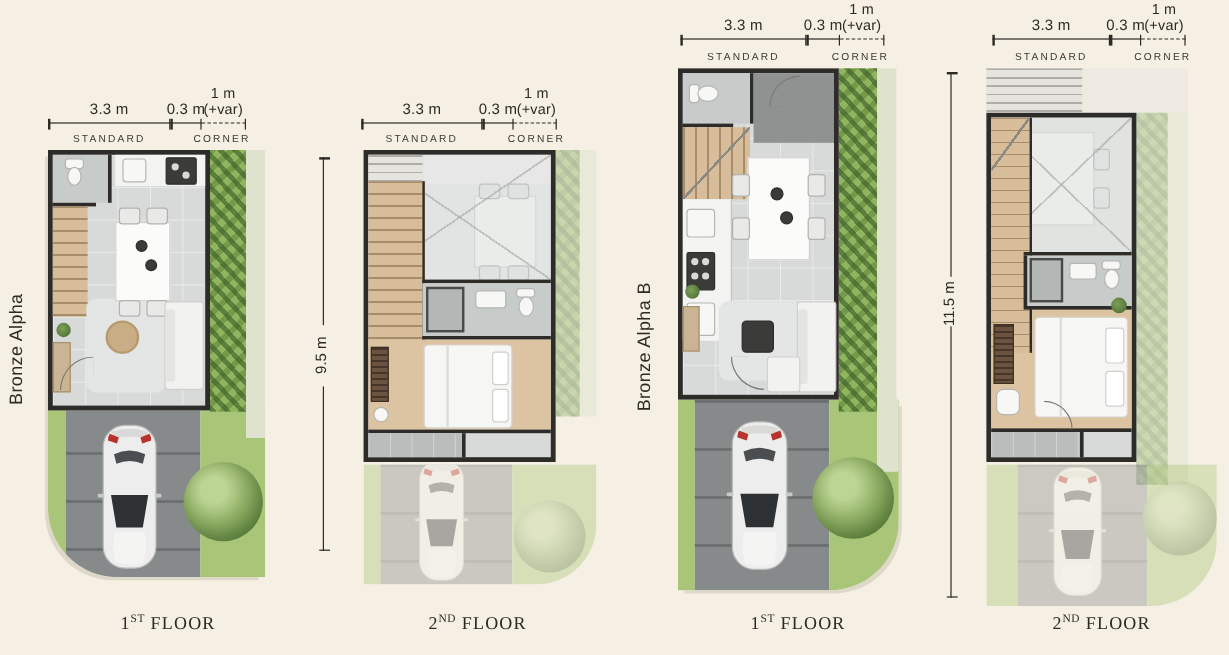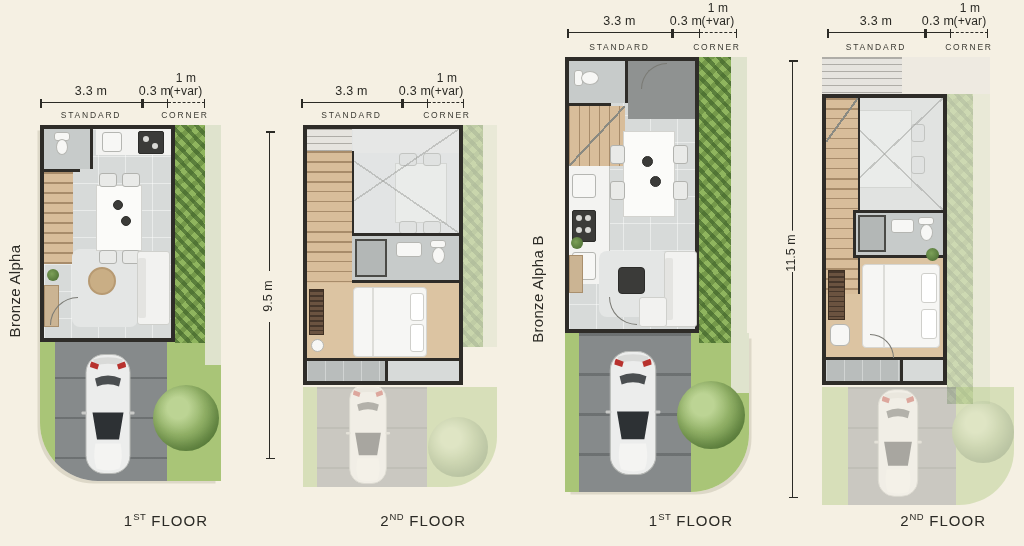--- a/index.html
+++ b/index.html
@@ -15,21 +15,21 @@
   .hseg i.tl{left:0;} .hseg i.tr{right:0;}
   .vseg{position:absolute;width:0;border-left:1.5px solid var(--ink);}
   .vseg i{position:absolute;left:-4.5px;width:9px;height:1.5px;background:var(--ink);}
   .vseg i.tt{top:0;} .vseg i.tb{bottom:0;}
   .dim-val{position:absolute;font-size:12.5px;line-height:13px;text-align:center;letter-spacing:.2px;}
   .dim-sub{position:absolute;font-size:8.5px;letter-spacing:1.8px;text-align:center;color:#3b3a33;}
   .vlabel{position:absolute;writing-mode:vertical-rl;transform:translate(-50%,-50%) rotate(180deg);
           font-size:15px;letter-spacing:.3px;white-space:nowrap;}
   .vdim{position:absolute;writing-mode:vertical-rl;transform:translate(-50%,-50%) rotate(180deg);
         font-size:12.5px;white-space:nowrap;background:var(--bg);padding:4px 0;}
-  .floor-label{position:absolute;font-size:15px;letter-spacing:1px;text-align:right;white-space:nowrap;}
+  .floor-label{position:absolute;font-size:15px;letter-spacing:1px;text-align:center;white-space:nowrap;font-family:Liberation Serif, serif;}
   .floor-label sup{font-size:9.5px;letter-spacing:.4px;}
 
   
   .house{position:absolute;border:4px solid var(--wall);background:var(--floor);box-sizing:border-box;}
   .tiled{background-image:linear-gradient(rgba(255,255,255,.45) 1px,transparent 1px),
          linear-gradient(90deg,rgba(255,255,255,.45) 1px,transparent 1px);background-size:27px 27px;}
   .iw{position:absolute;background:var(--wall);}
   .stairs{position:absolute;background:var(--wood);
           background-image:repeating-linear-gradient(180deg,rgba(96,66,35,.4) 0 1.5px,transparent 1.5px 10px);}
   .stairs.v{background-image:repeating-linear-gradient(90deg,rgba(96,66,35,.4) 0 1.5px,transparent 1.5px 10px);}

